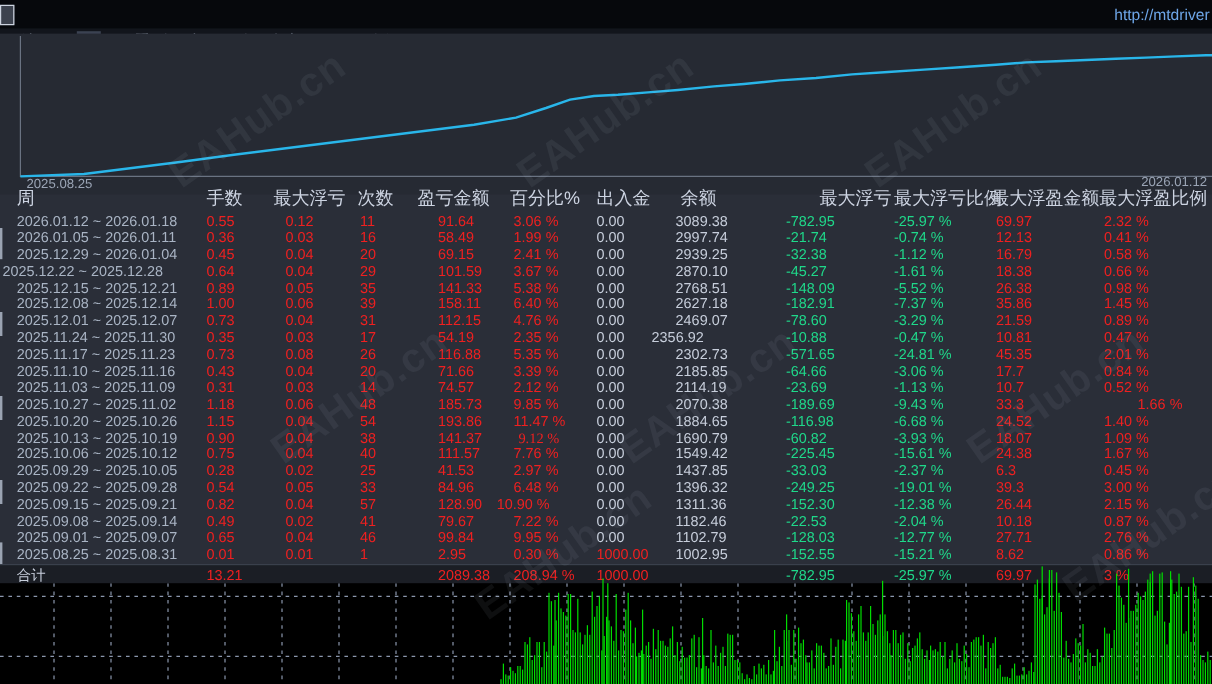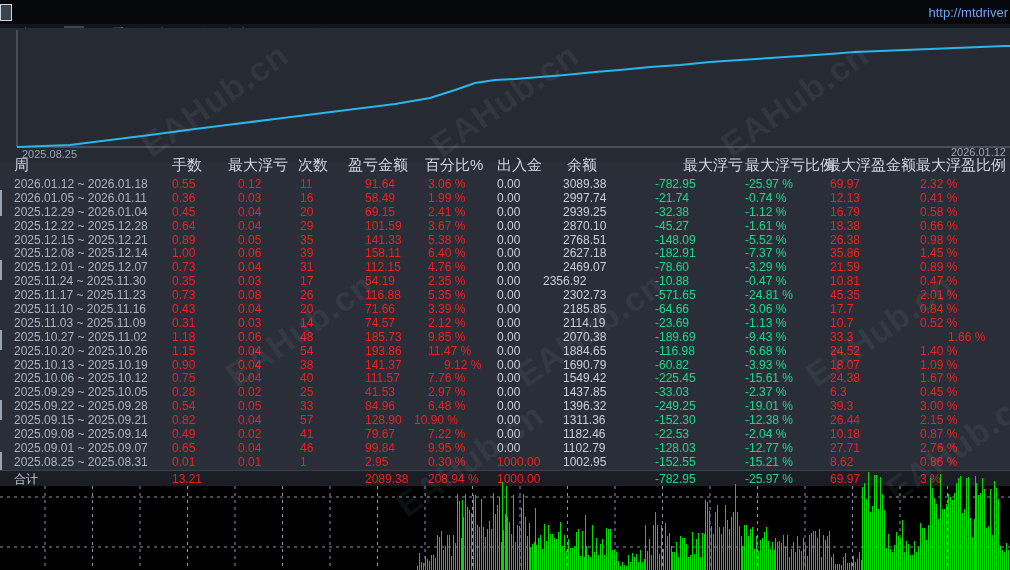--- a/index.html
+++ b/index.html
@@ -137,21 +137,21 @@
       <span class="c-red" style="left: 365px;">69.15</span>
       <span class="c-red" style="left: 428px;">2.41 %</span>
       <span class="c-gray" style="left: 497px;">0.00</span>
       <span class="c-gray" style="left: 563px;">2939.25</span>
       <span class="c-green" style="left: 655px;">-32.38</span>
       <span class="c-green" style="left: 745px;">-1.12 %</span>
       <span class="c-red" style="left: 830px;">16.79</span>
       <span class="c-red" style="left: 920px;">0.58 %</span>
     </div>
     <div class="trow">
-      <span class="c-dim" style="left: 14px;">2025.12.22 ~ 2025.12.28</span>
+      <span class="c-dim" style="left: 2px;">2025.12.22 ~ 2025.12.28</span>
       <span class="c-red" style="left: 172px;">0.64</span>
       <span class="c-red" style="left: 238px;">0.04</span>
       <span class="c-red" style="left: 300px;">29</span>
       <span class="c-red" style="left: 365px;">101.59</span>
       <span class="c-red" style="left: 428px;">3.67 %</span>
       <span class="c-gray" style="left: 497px;">0.00</span>
       <span class="c-gray" style="left: 563px;">2870.10</span>
       <span class="c-green" style="left: 655px;">-45.27</span>
       <span class="c-green" style="left: 745px;">-1.61 %</span>
       <span class="c-red" style="left: 830px;">18.38</span>
@@ -282,21 +282,21 @@
       <span class="c-green" style="left: 745px;">-6.68 %</span>
       <span class="c-red" style="left: 830px;">24.52</span>
       <span class="c-red" style="left: 920px;">1.40 %</span>
     </div>
     <div class="trow">
       <span class="c-dim" style="left: 14px;">2025.10.13 ~ 2025.10.19</span>
       <span class="c-red" style="left: 172px;">0.90</span>
       <span class="c-red" style="left: 238px;">0.04</span>
       <span class="c-red" style="left: 300px;">38</span>
       <span class="c-red" style="left: 365px;">141.37</span>
-      <span class="c-red" style="left: 444px;">9.12 %</span>
+      <span class="c-red" style="left: 432px; font-family: Liberation Serif, serif;">9.12 %</span>
       <span class="c-gray" style="left: 497px;">0.00</span>
       <span class="c-gray" style="left: 563px;">1690.79</span>
       <span class="c-green" style="left: 655px;">-60.82</span>
       <span class="c-green" style="left: 745px;">-3.93 %</span>
       <span class="c-red" style="left: 830px;">18.07</span>
       <span class="c-red" style="left: 920px;">1.09 %</span>
     </div>
     <div class="trow">
       <span class="c-dim" style="left: 14px;">2025.10.06 ~ 2025.10.12</span>
       <span class="c-red" style="left: 172px;">0.75</span>

